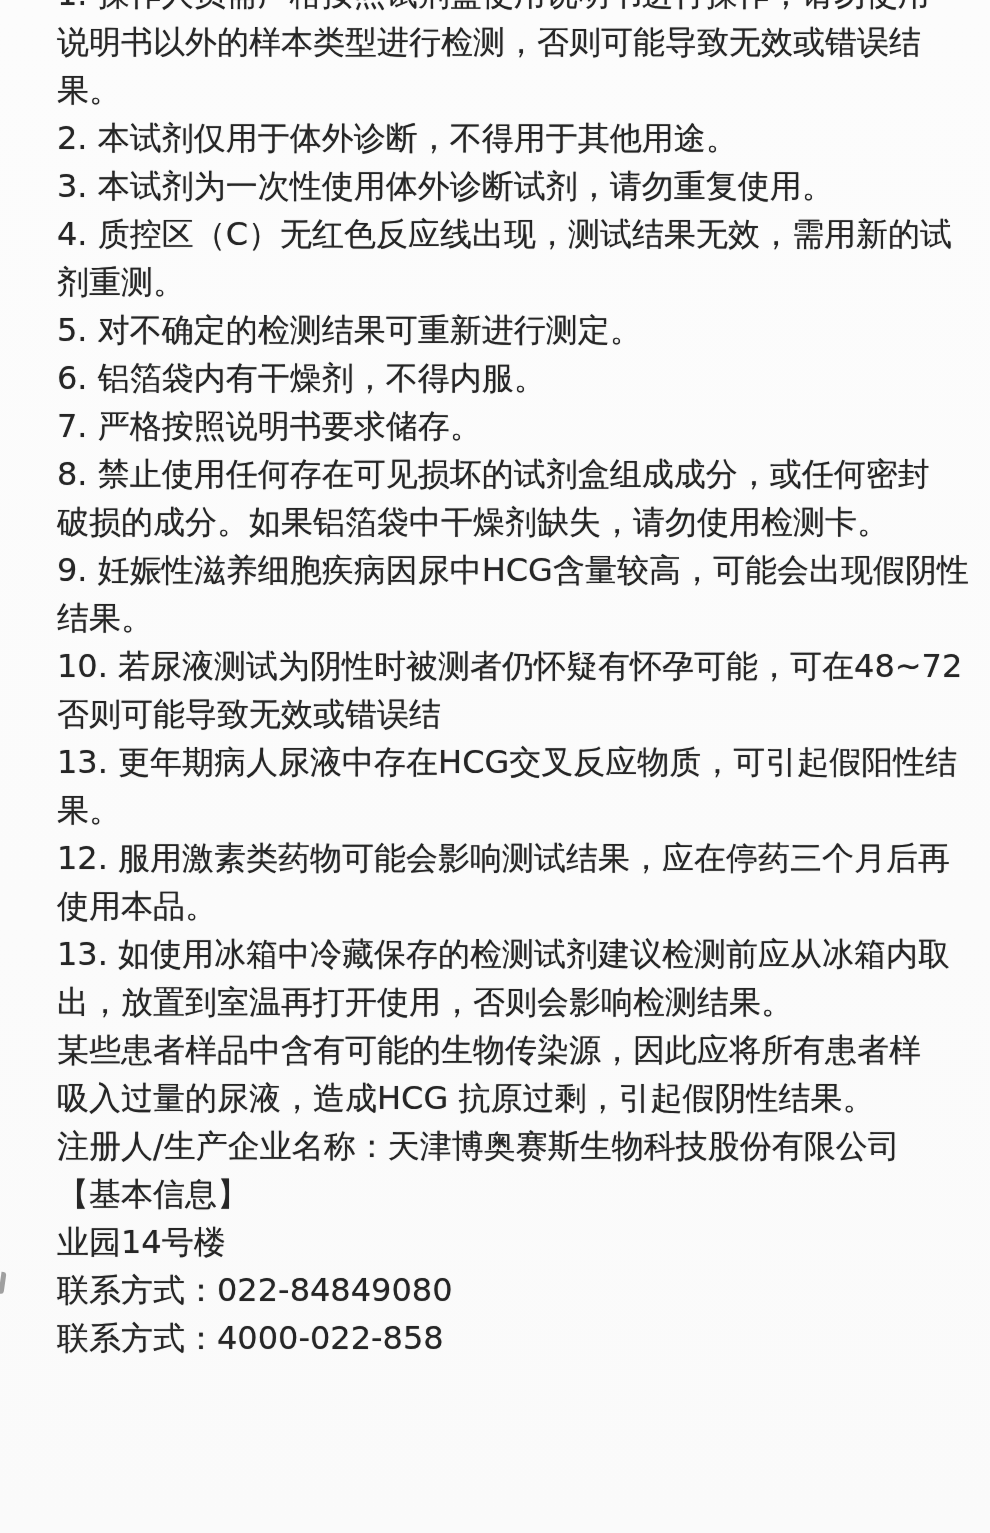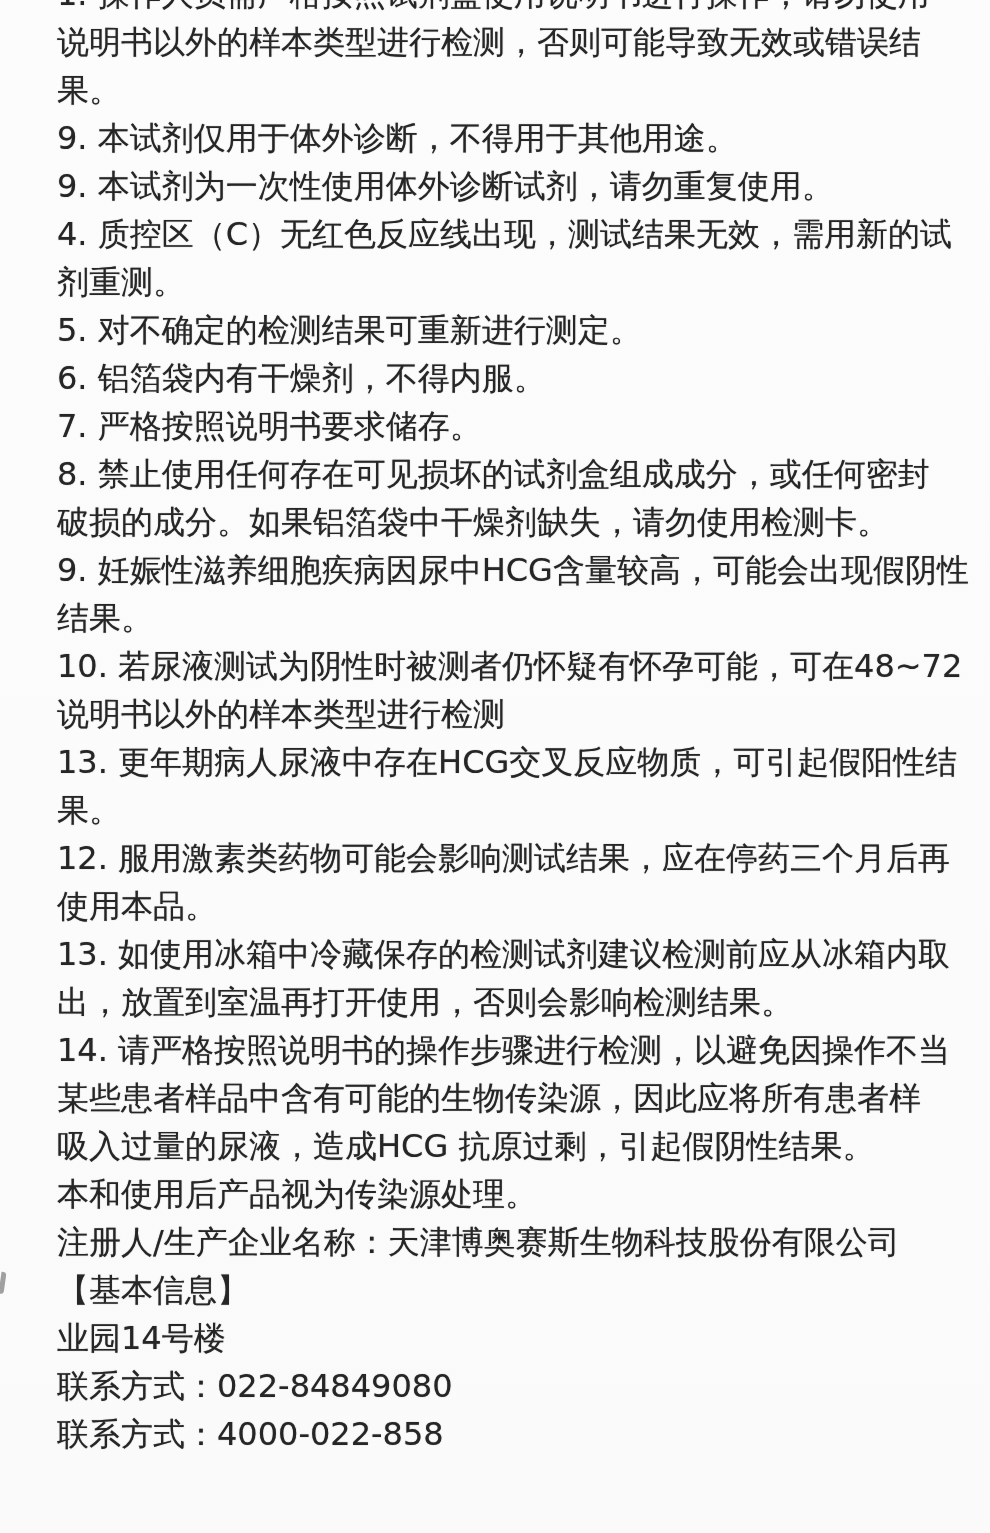--- a/index.html
+++ b/index.html
@@ -49,42 +49,40 @@
 </style>
 </head>
 <body>
 
 <main class="page">
   <div class="artifact"></div>
   <section class="text-block">
       <div class="line">1. 操作人员需严格按照试剂盒使用说明书进行操作，请勿使用</div>
       <div class="line">说明书以外的样本类型进行检测，否则可能导致无效或错误结</div>
       <div class="line">果。</div>
-      <div class="line">9. 本试剂仅用于体外诊断，不得用于其他用途。</div>
-      <div class="line">9. 本试剂为一次性使用体外诊断试剂，请勿重复使用。</div>
+      <div class="line">2. 本试剂仅用于体外诊断，不得用于其他用途。</div>
+      <div class="line">3. 本试剂为一次性使用体外诊断试剂，请勿重复使用。</div>
       <div class="line">4. 质控区（C）无红色反应线出现，测试结果无效，需用新的试</div>
       <div class="line">剂重测。</div>
       <div class="line">5. 对不确定的检测结果可重新进行测定。</div>
       <div class="line">6. 铝箔袋内有干燥剂，不得内服。</div>
       <div class="line">7. 严格按照说明书要求储存。</div>
       <div class="line">8. 禁止使用任何存在可见损坏的试剂盒组成成分，或任何密封</div>
       <div class="line">破损的成分。如果铝箔袋中干燥剂缺失，请勿使用检测卡。</div>
       <div class="line">9. 妊娠性滋养细胞疾病因尿中HCG含量较高，可能会出现假阴性</div>
       <div class="line">结果。</div>
       <div class="line">10. 若尿液测试为阴性时被测者仍怀疑有怀孕可能，可在48~72</div>
-      <div class="line">说明书以外的样本类型进行检测</div>
+      <div class="line">否则可能导致无效或错误结</div>
       <div class="line">13. 更年期病人尿液中存在HCG交叉反应物质，可引起假阳性结</div>
       <div class="line">果。</div>
       <div class="line">12. 服用激素类药物可能会影响测试结果，应在停药三个月后再</div>
       <div class="line">使用本品。</div>
       <div class="line">13. 如使用冰箱中冷藏保存的检测试剂建议检测前应从冰箱内取</div>
       <div class="line">出，放置到室温再打开使用，否则会影响检测结果。</div>
-      <div class="line">14. 请严格按照说明书的操作步骤进行检测，以避免因操作不当</div>
       <div class="line">某些患者样品中含有可能的生物传染源，因此应将所有患者样</div>
       <div class="line">吸入过量的尿液，造成HCG 抗原过剩，引起假阴性结果。</div>
-      <div class="line">本和使用后产品视为传染源处理。</div>
       <div class="line">注册人/生产企业名称：天津博奥赛斯生物科技股份有限公司</div>
       <div class="line">【基本信息】</div>
       <div class="line">业园14号楼</div>
       <div class="line">联系方式：022-84849080</div>
       <div class="line">联系方式：4000-022-858</div>
     </section>
 </main>
 
 </body></html>

